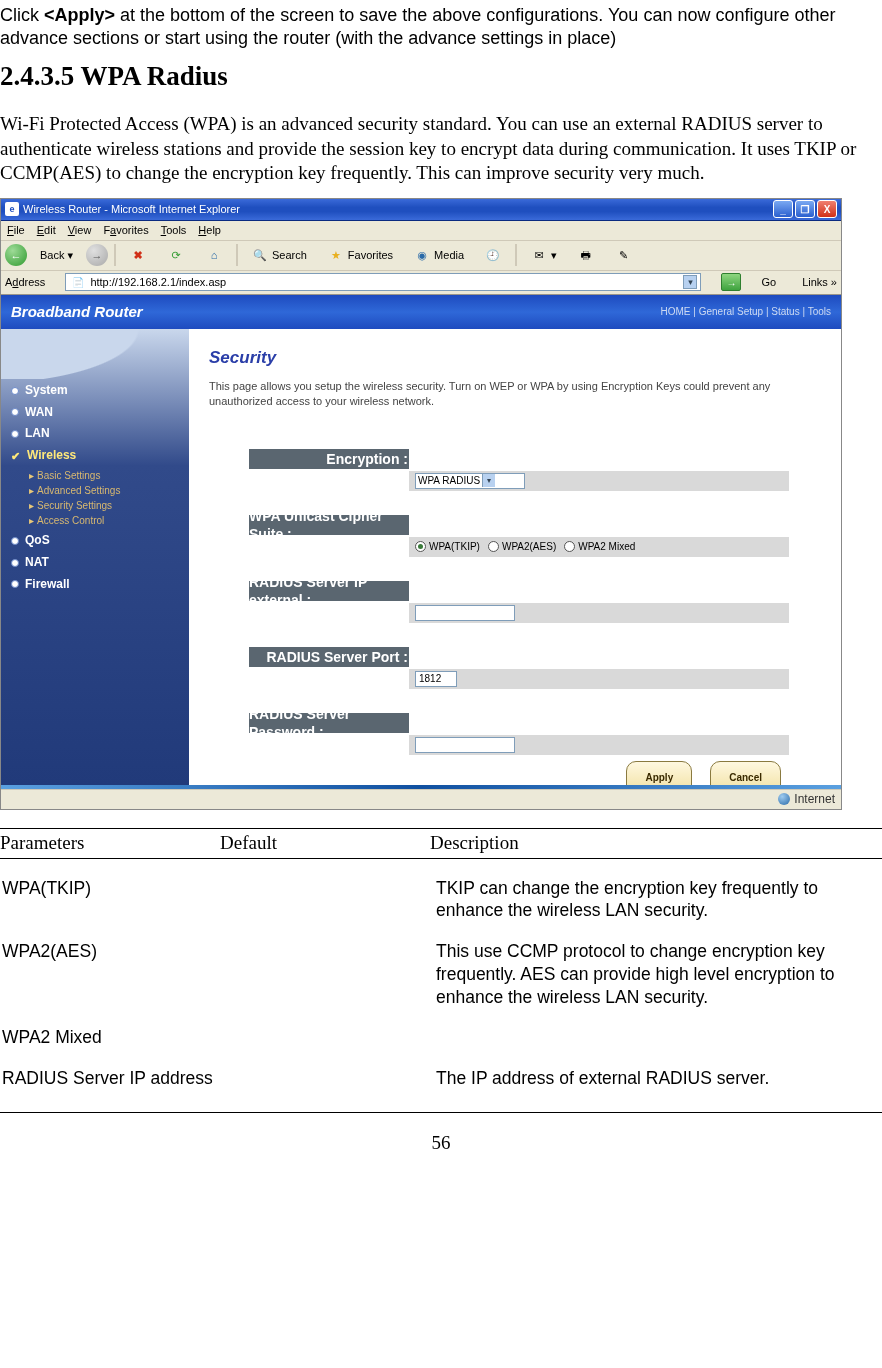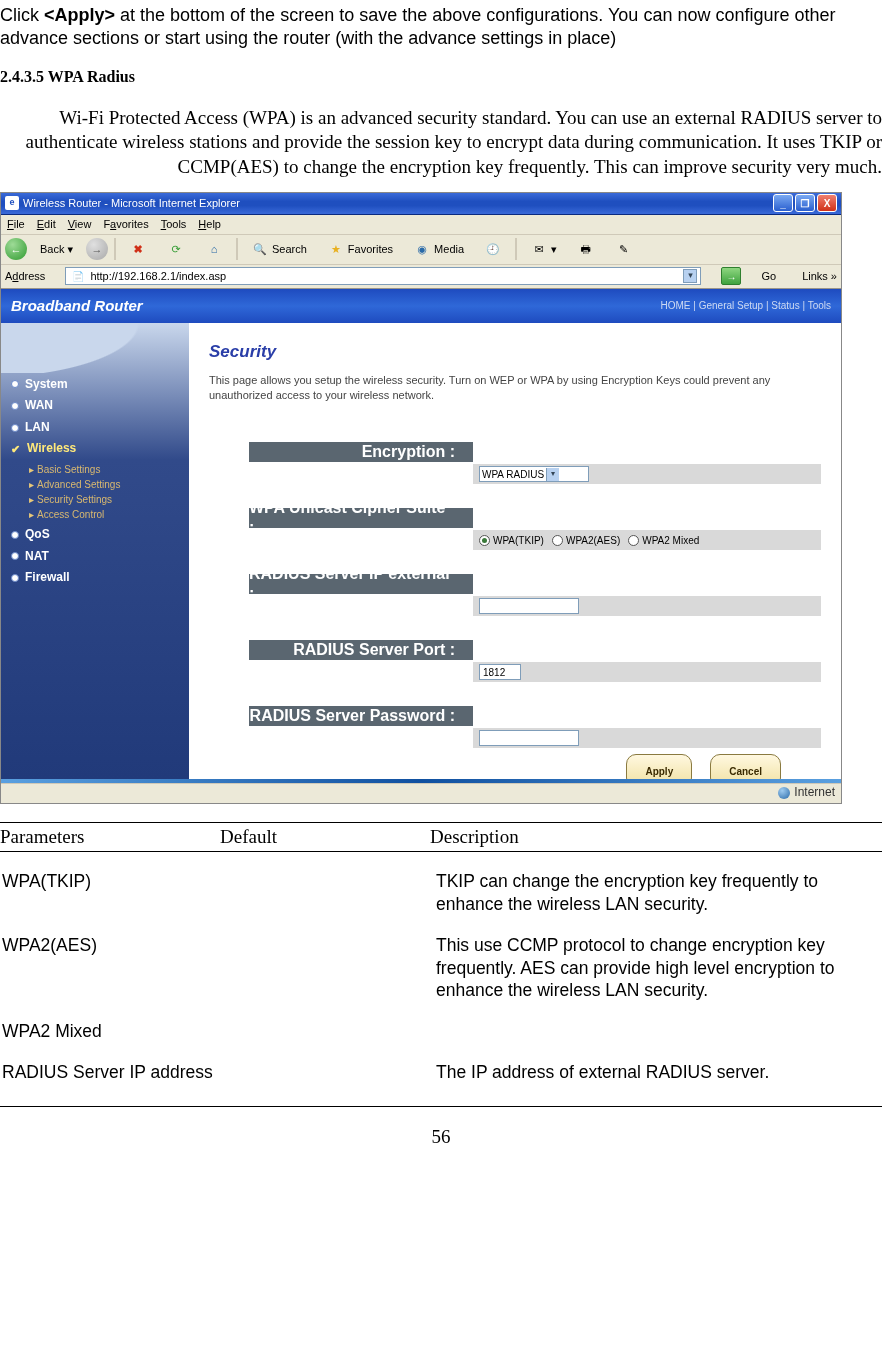--- a/index.html
+++ b/index.html
@@ -7,23 +7,23 @@
     width: 882px;
     margin: 0 auto;
     font-family: "Times New Roman", Times, serif;
     font-size: 19px;
     color: #000;
     background: #fff;
     line-height: 1.3;
   }
   .doc-text { font-family: Arial, Helvetica, sans-serif; font-size: 18px; }
   .doc-serif { font-family: "Times New Roman", Times, serif; font-size: 19px; }
-  .section-heading { font-weight: bold; font-size: 16px; margin: 16px 0 18px 0; }
+  .section-heading { font-weight: bold; font-size: 27px; margin: 8px 0 18px 0; }
   .intro-top { margin: 4px 0 0 0; }
-  .para { margin: 0 0 12px 0; text-align: right; }
+  .para { margin: 0 0 12px 0; }
 
   
   .screenshot {
     width: 842px;
     margin: 8px 0 18px 0;
     border: 1px solid #888;
     font-family: Tahoma, Arial, sans-serif;
     font-size: 11px;
     background: #ece9d8;
     position: relative;
@@ -117,23 +117,23 @@
   .subnav { margin-left: 18px; font-weight: normal; font-size: 10px; color: #d8b870; }
   .subnav div { margin: 2px 0; }
   .subnav .arrow { color: #e8c878; margin-right: 3px; }
   .main {
     flex: 1; padding: 18px 20px; font-size: 11px; color: #000;
   }
   .main h2 { color: #2a3ea8; font-style: italic; font-size: 17px; margin-bottom: 10px; font-weight:bold;}
   .main .desc { color: #444; margin-bottom: 18px; line-height: 1.35; }
   .form-row { display: flex; align-items: center; margin-bottom: 2px; }
   .form-label {
-    width: 224px; height: 20px; background: #5a6670; color: #fff;
-    display: flex; align-items: center; justify-content: flex-end; padding-right: 18px;
-    font-weight: bold; font-size: 16px;
+    width: 160px; height: 20px; background: #5a6670; color: #fff;
+    display: flex; align-items: center; justify-content: flex-end; padding-right: 1px;
+    font-weight: bold; font-size: 14px;
   }
   .form-val {
     flex: 1; height: 20px; background: #d9d9d9; display: flex; align-items: center; padding: 0 6px; gap: 8px;
     font-size: 10px; max-width: 380px; margin-top: 44px;
   }
   .sel {
     height: 16px; border: 1px solid #7f9db9; background: #fff; font-size: 10px;
     display: inline-flex; align-items: center; padding: 0 2px; gap: 2px;
   }
   .sel .sdrop { width: 13px; height: 13px; background:#b8d1f0; border-left:1px solid #7f9db9; display:flex;align-items:center;justify-content:center;font-size:8px;color:#345;}

